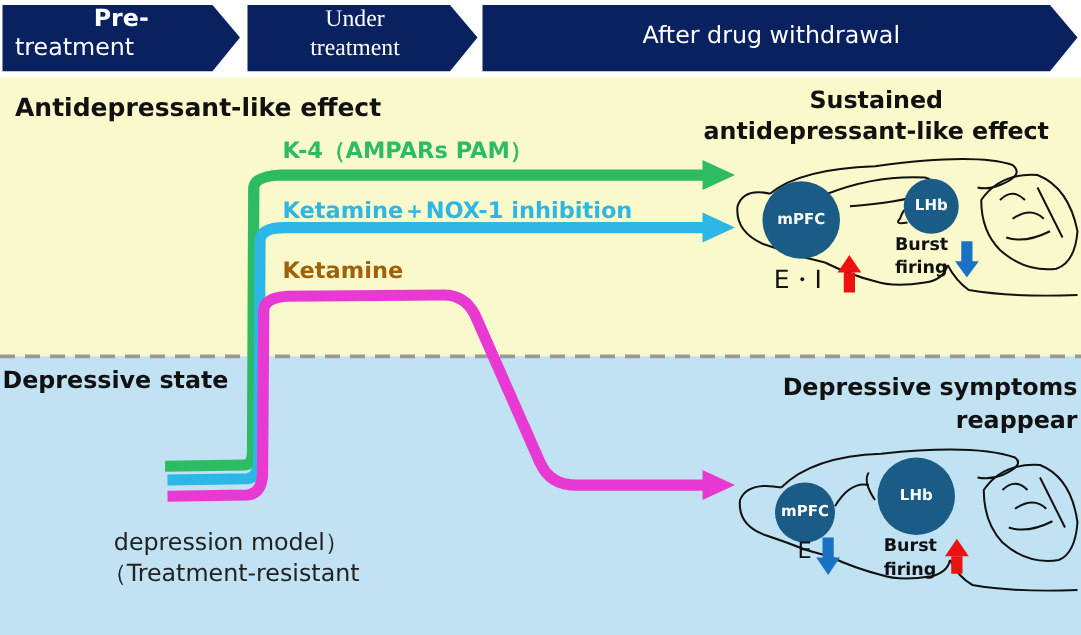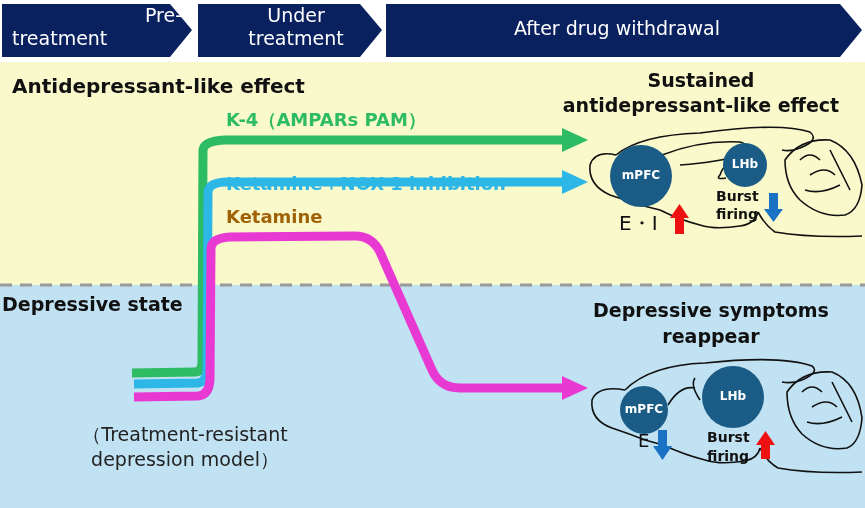--- a/index.html
+++ b/index.html
@@ -75,54 +75,54 @@
       <polygon points="658,430 667,430 667,447 658,447" fill="#1a72c4"></polygon>
       <polygon points="653,446 662.5,460 672,446" fill="#1a72c4"></polygon>
     </g>
   <g>
       <polygon points="761,445 770,445 770,459 761,459" fill="#ee1111"></polygon>
       <polygon points="756,445 765.5,431 775,445" fill="#ee1111"></polygon>
     </g>
 </svg>
 
 <div class="txt hdr" style="left:2px; top:4px; width:180px;">
-  <div style="text-align:right; padding-left:10px;">Pre-</div>
+  <div style="text-align:center; padding-left:10px;font-weight:bold;">Pre-</div>
   <div style="text-align:left; padding-left:10px;">treatment</div>
 </div>
-<div class="txt hdr" style="left:212px; top:4px; width:168px;">
+<div class="txt hdr" style="left:200px; top:4px; width:168px;font-family:Liberation Serif, serif;">
   <div>Under</div>
   <div>treatment</div>
 </div>
 <div class="txt hdr" style="left:386px; top:17px; width:462px;">After drug withdrawal</div>
 
 <div class="txt bold blk" style="left:12px; top:74px; font-size:20px;">Antidepressant-like effect</div>
 <div class="txt bold blk" style="left:2px; top:293px; font-size:19px;">Depressive state</div>
 
 <div class="txt bold" style="left:226px; top:108px; font-size:18px; color:#2dbb63;">K-4（AMPARs PAM）</div>
-<div class="txt bold" style="left:226px; top:172px; font-size:18px; color:#2db7e6;text-align:right;">Ketamine＋NOX-1 inhibition</div>
+<div class="txt bold" style="left:226px; top:156px; font-size:18px; color:#2db7e6;text-align:right;">Ketamine＋NOX-1 inhibition</div>
 <div class="txt bold" style="left:226px; top:206px; font-size:18px; color:#a16207;">Ketamine</div>
 
 <div class="txt" style="left:50px; top:422px; width:270px; font-size:19px; color:#222; line-height:25px; text-align:center;">
+  <div>depression model）</div>
   <div>（Treatment-resistant</div>
-  <div>depression model）</div>
 </div>
 
 <div class="txt bold blk" style="left:540px; top:68px; width:322px; text-align:center; font-size:19px; line-height:25px;">
   <div>Sustained</div>
   <div>antidepressant-like effect</div>
 </div>
 <div class="txt bold" style="left:610px; top:168px; width:62px; text-align:center; color:#fff; font-size:12px;">mPFC</div>
 <div class="txt bold" style="left:723px; top:157px; width:44px; text-align:center; color:#fff; font-size:12px;">LHb</div>
 <div class="txt" style="left:619px; top:210px; font-size:20px; color:#111;">E・I</div>
 <div class="txt bold blk" style="left:716px; top:187px; font-size:14px; line-height:18px;">
   <div>Burst</div>
   <div>firing</div>
 </div>
 
-<div class="txt bold blk" style="left:560px; top:297px; width:302px; text-align:center; font-size:19px; line-height:26px;">
+<div class="txt bold blk" style="left:560px; top:297px; width:302px; text-align:right; font-size:19px; line-height:26px;">
   <div>Depressive symptoms</div>
   <div>reappear</div>
 </div>
 <div class="txt bold" style="left:618px; top:402px; width:52px; text-align:center; color:#fff; font-size:12px;">mPFC</div>
 <div class="txt bold" style="left:710px; top:389px; width:46px; text-align:center; color:#fff; font-size:12px;">LHb</div>
 <div class="txt" style="left:638px; top:430px; font-size:18px; color:#111;">E</div>
 <div class="txt bold blk" style="left:707px; top:428px; font-size:14px; line-height:19px;">
   <div>Burst</div>
   <div>firing</div>
 </div>

